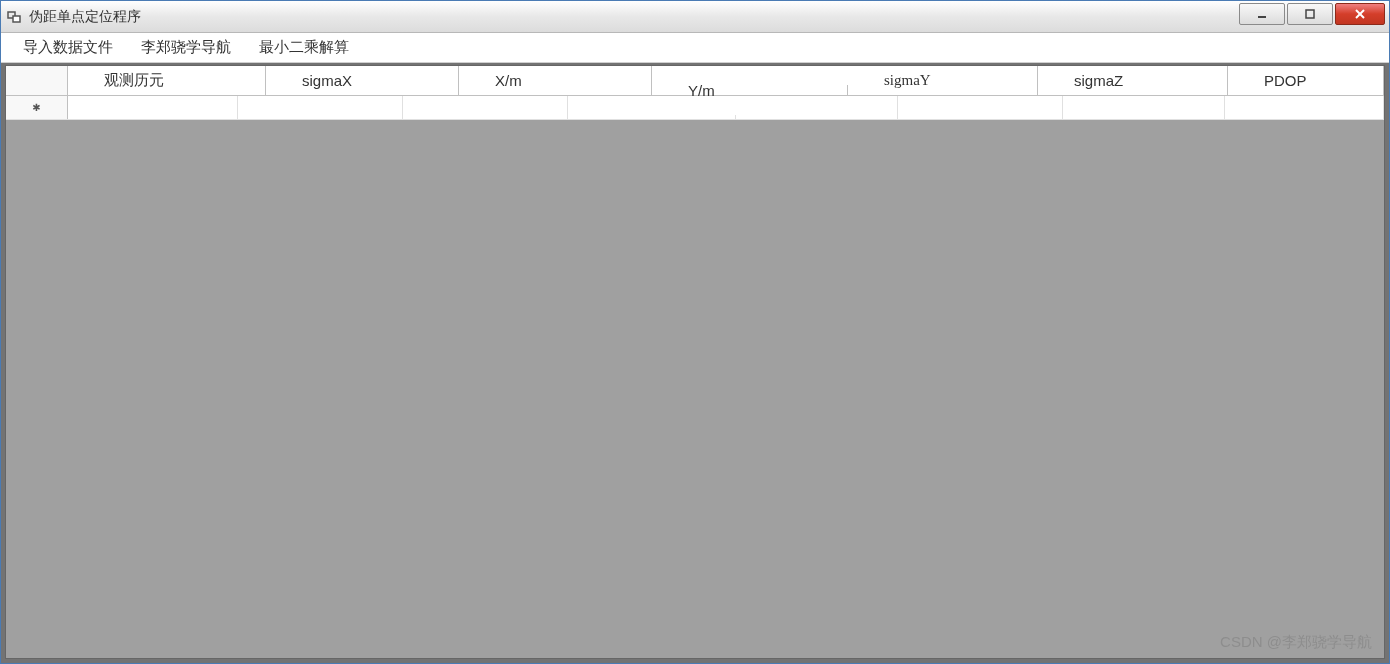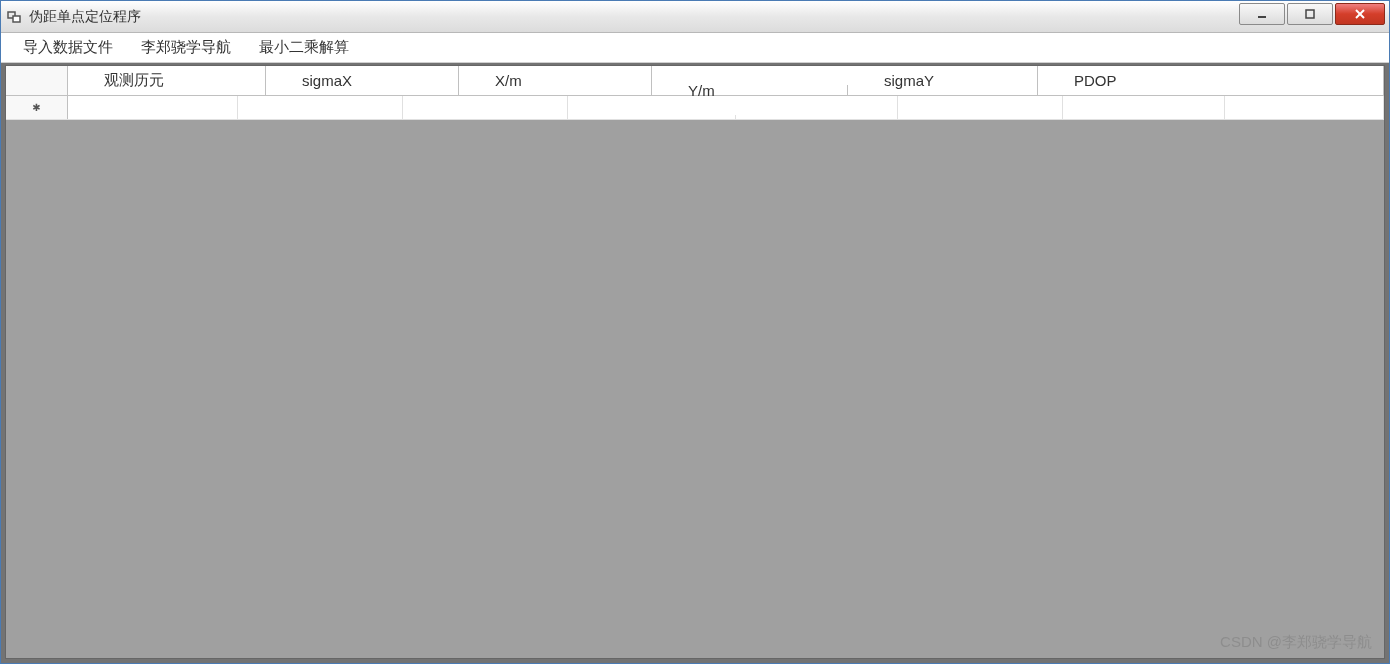--- a/index.html
+++ b/index.html
@@ -153,21 +153,21 @@
       align-items: center;
       justify-content: center;
       border-right: 1px solid #c0c0c0;
     }
     
     .col-0 { width: 62px; }
     .col-1 { width: 170px; }
     .col-2 { width: 165px; }
     .col-3 { width: 165px; }
     .col-4 { width: 168px; margin-top: 19px; }
-    .col-5 { width: 162px; }
+    .col-5 { width: 162px; font-family: Liberation Serif, serif; }
     .col-6 { width: 165px; }
     .col-7 { width: 162px; }
     .col-8 { flex: 1; }
     
     .new-row-marker {
       color: #555555;
       font-size: 10px;
     }
     
     .watermark {
@@ -222,20 +222,21 @@
   <div class="content-area">
     <div class="data-grid">
 
       <div class="grid-header-row">
         <div class="grid-header-cell col-0 row-header"></div>
         <div class="grid-header-cell col-1">观测历元</div>
         <div class="grid-header-cell col-3">sigmaX</div>
         <div class="grid-header-cell col-2">X/m</div>
         <div class="grid-header-cell col-4">Y/m</div>
         <div class="grid-header-cell col-5">sigmaY</div>
+        <div class="grid-header-cell col-7">sigmaZ</div>
         <div class="grid-header-cell col-8">PDOP</div>
       </div>
 
       <div class="grid-row">
         <div class="grid-cell col-0 row-header">
           <span class="new-row-marker">✱</span>
         </div>
         <div class="grid-cell col-1"></div>
         <div class="grid-cell col-2"></div>
         <div class="grid-cell col-3"></div>

